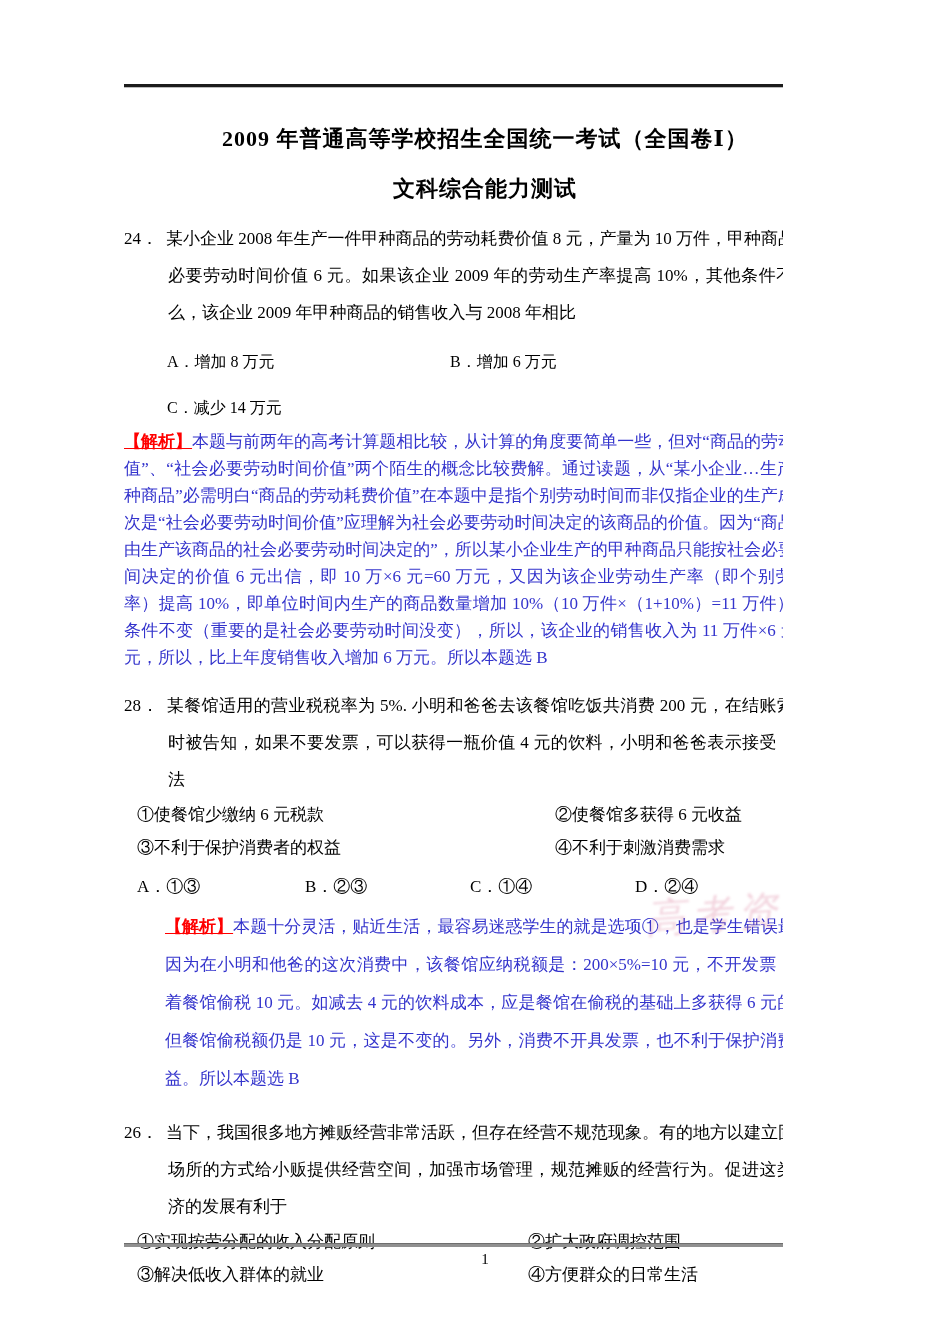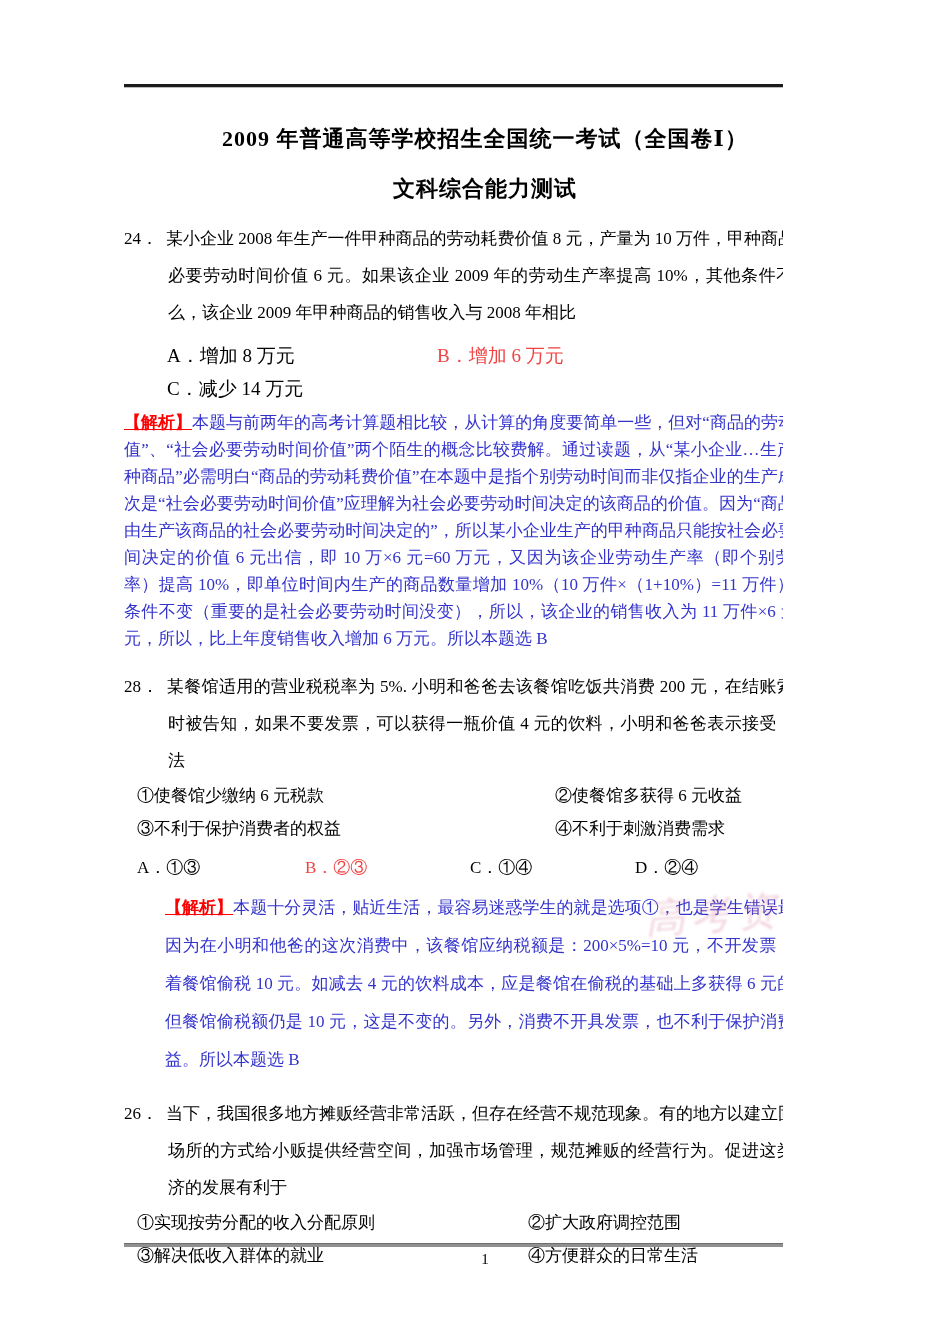--- a/index.html
+++ b/index.html
@@ -40,44 +40,45 @@
   .stem {
     margin: 16px 0 0 0;
     font-size: 17px;
     line-height: 37px;
     text-align: justify;
     padding-left: 44px;
     text-indent: -44px;
   }
   .qnum { padding-right: 8px; }
   .opts-2col {
-    margin: 8px 0 0 0;
+    margin: 14px 0 0 0;
     padding-left: 43px;
     display: grid;
     grid-template-columns: 270px auto;
-    font-size: 19px;
+    font-size: 16px;
     line-height: 33px;
+    gap: 13px;
   }
   .stmt-row {
     display: flex;
     padding-left: 13px;
     font-size: 17px;
     line-height: 33px;
   }
   .stmt-row.q25 .stmt-left { flex: 0 0 418px; }
   .stmt-row.q26 .stmt-left { flex: 0 0 391px; }
   .opts-4col {
     display: grid;
     grid-template-columns: 168px 165px 165px auto;
     padding-left: 13px;
     font-size: 17px;
     line-height: 34px;
     margin-top: 6px;
   }
-  .hl { color: #ef4444; }
+  .hl { color: #000000; }
   .analysis {
     margin: 4px 0 0 0;
     font-size: 17px;
     text-align: justify;
   }
   .analysis.tight { line-height: 27px; color: #3333cc; }
   .analysis.loose { line-height: 38px; color: #3333cc; margin-left: 41px; }
   .ana-label { color: #ff0000; font-weight: bold; text-decoration: underline; }
   .watermark {
     position: absolute;

